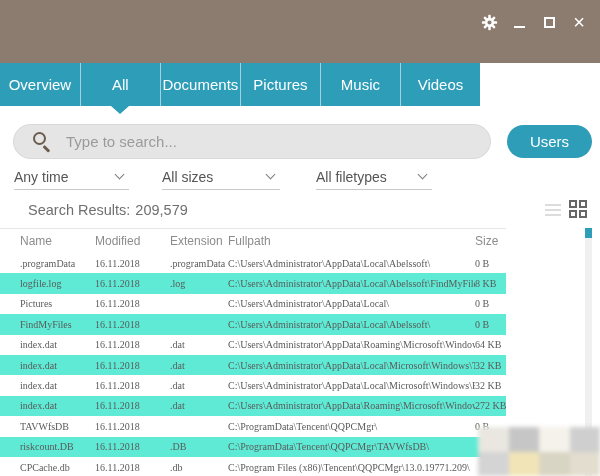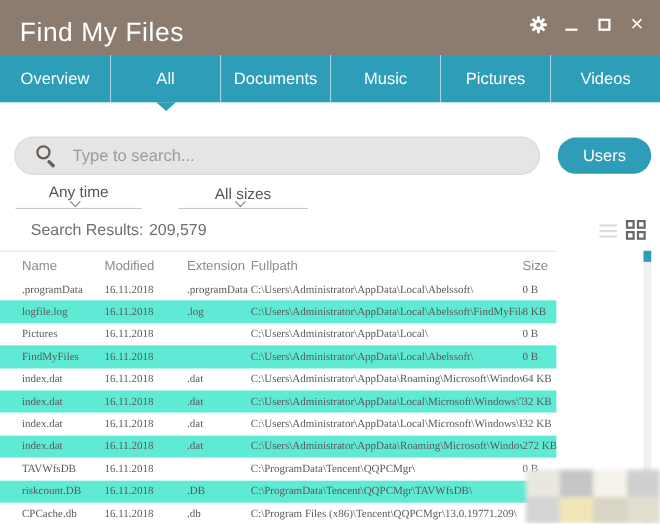--- a/index.html
+++ b/index.html
@@ -10,43 +10,43 @@
   
   .titlebar { position:absolute; left:0; top:0; width:600px; height:63px; background:#8c7c6f; }
   .title { position:absolute; left:18px; top:16px; color:#ffffff; font-size:24px; font-weight:300; letter-spacing:.5px; }
   .controls { position:absolute; right:12px; top:12px; display:flex; align-items:center; gap:12px; height:20px; }
   .ctrl { display:flex; align-items:center; justify-content:center; width:18px; height:18px; cursor:pointer; }
   .min-glyph { width:11px; height:2px; background:#fff; margin-top:10px; }
   .max-glyph { width:11px; height:11px; border:2px solid #fff; }
   .close-glyph { color:#fff; font-size:20px; line-height:18px; font-weight:400; }
 
   
-  .tabbar { position:absolute; left:0; top:50px; width:600px; height:43px; background:#2d9db8; display:flex; }
+  .tabbar { position:absolute; left:0; top:63px; width:480px; height:43px; background:#2d9db8; display:flex; }
   .tab { position:relative; width:100px; height:43px; display:flex; align-items:center; justify-content:center;
          color:#fff; font-size:15px; cursor:pointer; }
   .tab + .tab { border-left:1px solid rgba(255,255,255,.55); }
   .tab.active::after { content:''; position:absolute; left:50%; bottom:-8px; transform:translateX(-50%);
          border-left:9px solid transparent; border-right:9px solid transparent; border-top:8px solid #2d9db8; }
 
   
   .search-wrap { position:absolute; left:13px; top:124px; width:478px; height:35px; }
   .search-input { width:100%; height:100%; border:1px solid #d9d9d9; border-radius:18px; outline:none;
          padding:0 16px 0 52px; font-family:"Liberation Sans", sans-serif; font-size:15px; color:#555; background:#e5e5e5; }
   .search-input::placeholder { color:#9b9b9b; }
   .mag-icon { position:absolute; left:20px; top:8px; width:13px; height:13px; border:2px solid #6b5c4e; border-radius:50%; }
   .mag-icon::after { content:''; position:absolute; left:10px; top:11px; width:2.5px; height:8px; background:#6b5c4e;
          transform:rotate(-45deg); border-radius:1px; }
   .search-btn { position:absolute; left:507px; top:125px; width:85px; height:33px; border:none; border-radius:17px;
          background:#2d9db8; color:#fff; font-family:"Liberation Sans", sans-serif; font-size:15px; cursor:pointer; }
 
   
   .filters { position:absolute; left:0; top:166px; width:600px; height:24px; }
   .filter { position:absolute; top:0; height:24px; border-bottom:1px solid #c9c9c9; color:#555; font-size:14px;
-         display:flex; align-items:center; justify-content:space-between; cursor:pointer; padding-bottom:2px;flex-direction:column; }
-  .f1 { left:14px; width:115px; } .f2 { left:162px; width:118px;justify-content:flex-end; } .f3 { left:316px; width:116px; }
+         display:flex; align-items:center; justify-content:space-between; cursor:pointer; padding-bottom:2px; }
+  .f1 { left:14px; width:115px; } .f2 { left:162px; width:118px; } .f3 { left:316px; width:116px; }
   .chev { width:7px; height:7px; border-right:1.6px solid #7d7d7d; border-bottom:1.6px solid #7d7d7d;
          transform:rotate(45deg); margin:-4px 6px 0 0; }
 
   
   .results-line { position:absolute; left:28px; top:202px; font-size:14.5px; color:#6f6f6f; }
   .results-line .count { margin-left:5px; }
   .list-icon { position:absolute; left:545px; top:204px; width:16px; height:12px; display:flex; flex-direction:column;
          justify-content:space-between; cursor:pointer; }
   .list-icon i { display:block; height:2px; background:#dcdcdc; }
   .grid-icon { position:absolute; left:569px; top:200px; width:18px; height:18px; display:grid;
@@ -76,21 +76,20 @@
   .mosaic i { display:block; }
   .m1{background:#e9e7e0;} .m2{background:#cfcfcf;} .m3{background:#d9d5c4;} .m4{background:#c6c6c6;}
   .m5{background:#f4f2ea;} .m6{background:#f1e5b8;} .m7{background:#e2ddcf;} .m8{background:#d4d4d4;}
 </style>
 </head>
 <body>
 
 <div id="app">
 
   <div class="titlebar">
-    <div class="title">Find My Files</div>
     <div class="controls">
       <div class="ctrl">
         <svg width="17" height="17" viewBox="0 0 20 20">
           <g fill="#ffffff">
             <rect x="8.5" y="1" width="3" height="18" rx="1"></rect>
             <rect x="8.5" y="1" width="3" height="18" rx="1" transform="rotate(45 10 10)"></rect>
             <rect x="8.5" y="1" width="3" height="18" rx="1" transform="rotate(90 10 10)"></rect>
             <rect x="8.5" y="1" width="3" height="18" rx="1" transform="rotate(135 10 10)"></rect>
             <circle cx="10" cy="10" r="5.5"></circle>
           </g>
@@ -113,43 +112,47 @@
     <div class="tab">
         <span>Overview</span>
       </div>
     <div class="tab active">
         <span>All</span>
       </div>
     <div class="tab">
         <span>Documents</span>
       </div>
     <div class="tab">
+        <span>Pictures</span>
+      </div>
+    <div class="tab">
         <span>Music</span>
-      </div>
-    <div class="tab">
-        <span>Pictures</span>
       </div>
     <div class="tab">
         <span>Videos</span>
       </div>
   </div>
 
   <div class="search-wrap">
     <input class="search-input" type="text" placeholder="Type to search..." style="">
     <span class="mag-icon"></span>
   </div>
   <button class="search-btn">Users</button>
 
   <div class="filters">
     <div class="filter f1">
       <span>Any time</span>
       <span class="chev"></span>
     </div>
     <div class="filter f2">
       <span>All sizes</span>
+      <span class="chev"></span>
+    </div>
+    <div class="filter f3">
+      <span>All filetypes</span>
       <span class="chev"></span>
     </div>
   </div>
 
   <div class="results-line">
     <span>Search Results:</span><span class="count">209,579</span>
   </div>
   <div class="list-icon">
       <i></i>
       <i></i>

